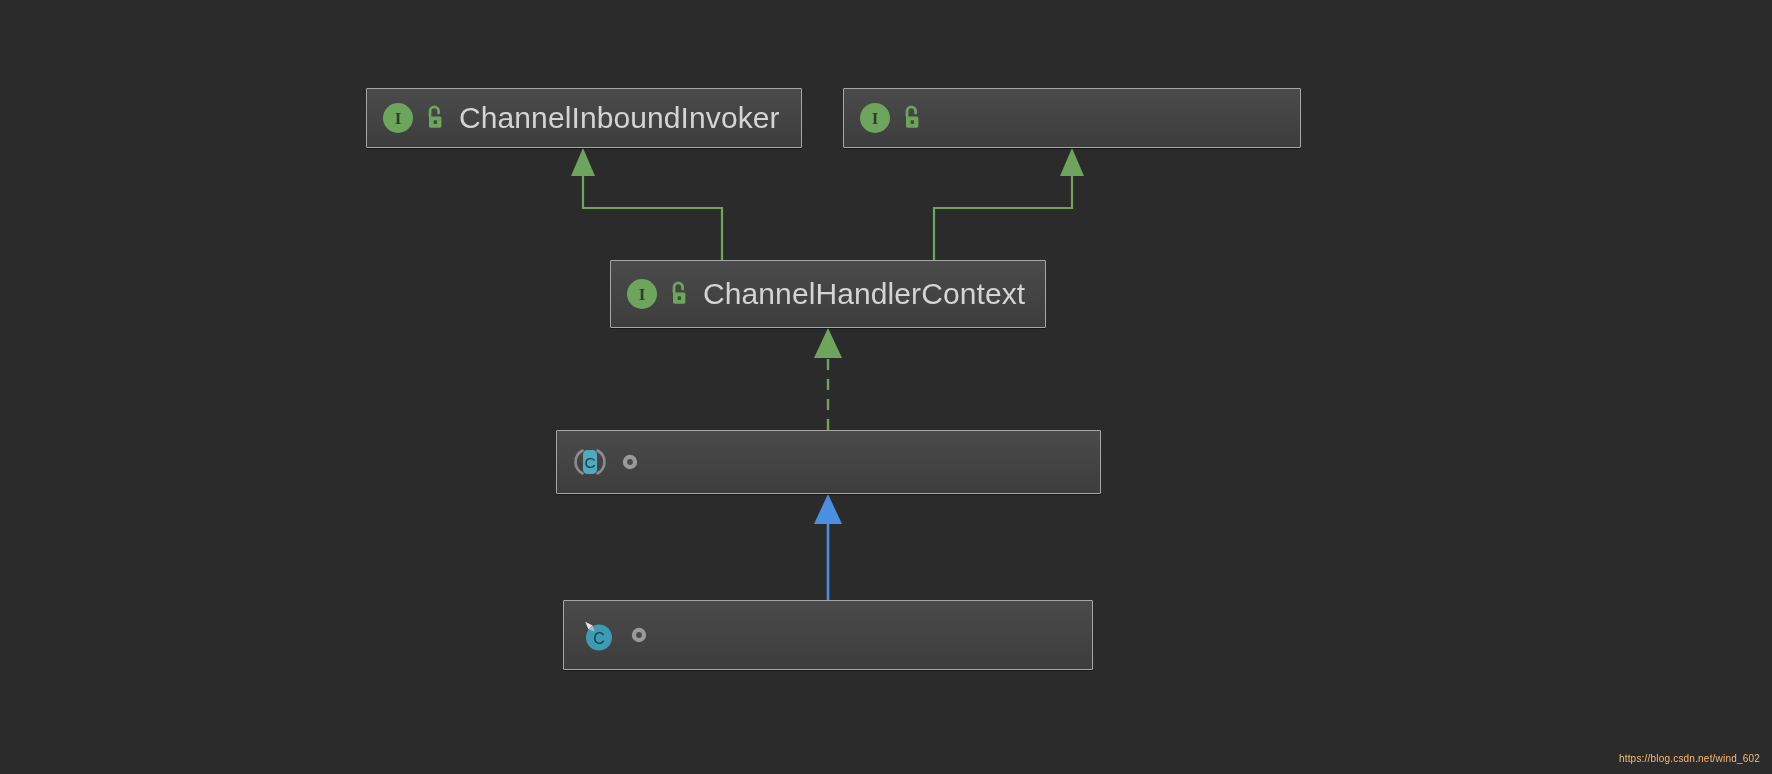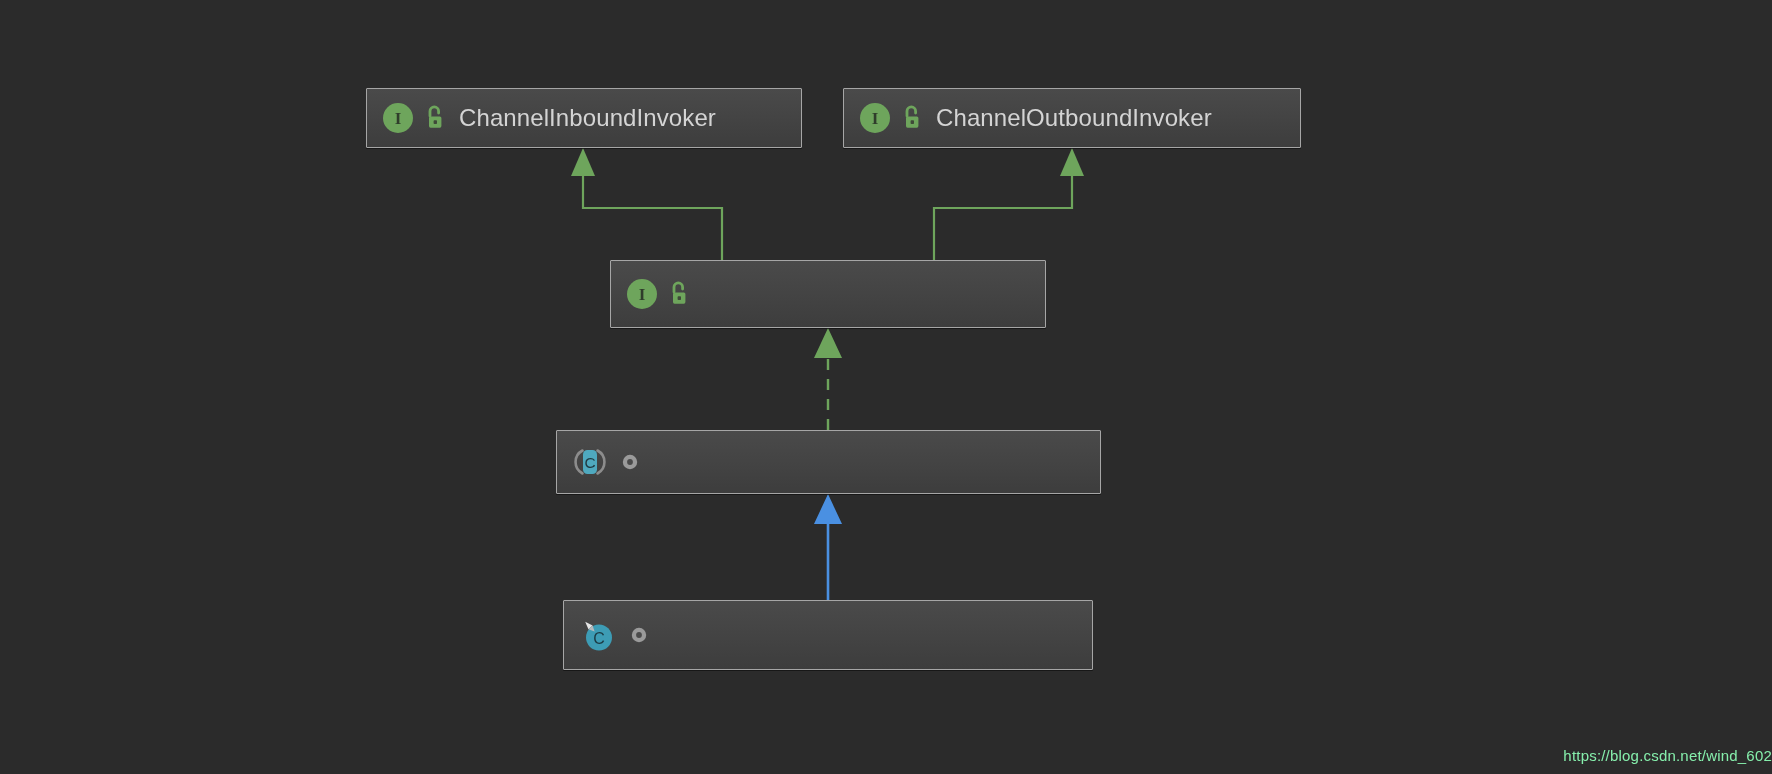--- a/index.html
+++ b/index.html
@@ -46,21 +46,21 @@
     box-shadow: 0 1px 0 rgba(0,0,0,0.45);
     padding: 0 18px 0 16px;
   }
   .uml-node .node-icons {
     display: flex;
     align-items: center;
     flex: 0 0 auto;
   }
   .uml-node .node-label {
     margin-left: 13px;
-    font-size: 24px;
+    font-size: 30px;
     letter-spacing: 0.1px;
     white-space: nowrap;
     line-height: 1;
   }
   .label-interface  { color: #d4d4d4; }
   .label-abstract   { color: #5f9fd8; }
   .label-class      { color: #d4d4d4; }
 
   
   .icon-interface {
@@ -107,24 +107,24 @@
   .icon-visibility-dot {
     width: 22px; height: 22px;
     margin-left: 12px;
     flex: 0 0 auto;
     display: block;
   }
 
   
   #watermark {
     position: absolute;
-    right: 0;
+    right: 12px;
     bottom: 10px;
-    font-size: 15px;
-    color: #86efac;
+    font-size: 10px;
+    color: #fdba74;
     letter-spacing: 0.2px;
     white-space: nowrap;
   }
 </style>
 </head>
 <body>
 
 <div id="diagram-canvas">
 
   <svg id="connector-layer" viewBox="0 0 1772 774" width="1772" height="774" xmlns="http://www.w3.org/2000/svg">
@@ -172,34 +172,34 @@
     <div class="node-icons">
       <div class="icon-interface">
         <span class="glyph">I</span>
       </div>
       <svg class="icon-unlock" viewBox="0 0 22 26">
         <path d="M6 11 L6 6.2 A4.3 4.3 0 0 1 14.6 6.2 L14.6 8" fill="none" stroke="#6ea55c" stroke-width="2.8" stroke-linecap="round"></path>
         <rect x="5" y="11.5" width="12.4" height="11.2" rx="1.6" fill="#6ea55c"></rect>
         <rect x="9.6" y="15.2" width="3.4" height="3.8" rx="0.8" fill="#3f4a39"></rect>
       </svg>
     </div>
-    <span class="node-label label-interface">ChannelOutboundInvoker</span>
   </div>
 
   <div class="uml-node" style="left:610px; top:260px; width:436px; height:68px;">
     <div class="node-icons">
       <div class="icon-interface">
         <span class="glyph">I</span>
       </div>
       <svg class="icon-unlock" viewBox="0 0 22 26">
         <path d="M6 11 L6 6.2 A4.3 4.3 0 0 1 14.6 6.2 L14.6 8" fill="none" stroke="#6ea55c" stroke-width="2.8" stroke-linecap="round"></path>
         <rect x="5" y="11.5" width="12.4" height="11.2" rx="1.6" fill="#6ea55c"></rect>
         <rect x="9.6" y="15.2" width="3.4" height="3.8" rx="0.8" fill="#3f4a39"></rect>
       </svg>
     </div>
+    <span class="node-label label-interface">ChannelHandlerContext</span>
   </div>
 
   <div class="uml-node" style="left:556px; top:430px; width:545px; height:64px;">
     <div class="node-icons">
       <svg class="icon-abstract-class" viewBox="0 0 34 32">
         <path d="M9.5 4.5 A13 13 0 0 0 9.5 27.5" fill="none" stroke="#8c8c8c" stroke-width="2.6" stroke-linecap="round"></path>
         <path d="M24.5 4.5 A13 13 0 0 1 24.5 27.5" fill="none" stroke="#8c8c8c" stroke-width="2.6" stroke-linecap="round"></path>
         <rect x="10" y="4" width="14" height="24" rx="4.5" fill="#4fa9bf"></rect>
         <text x="17" y="22.3" text-anchor="middle" font-family="Liberation Sans, sans-serif" font-size="15.5" font-weight="500" fill="#1f3a42">C</text>
       </svg>

